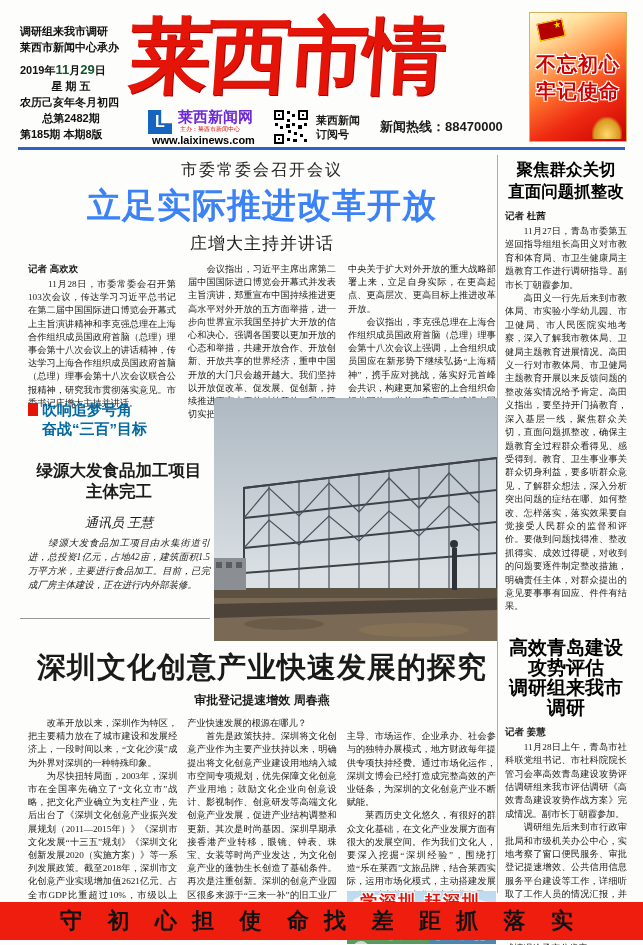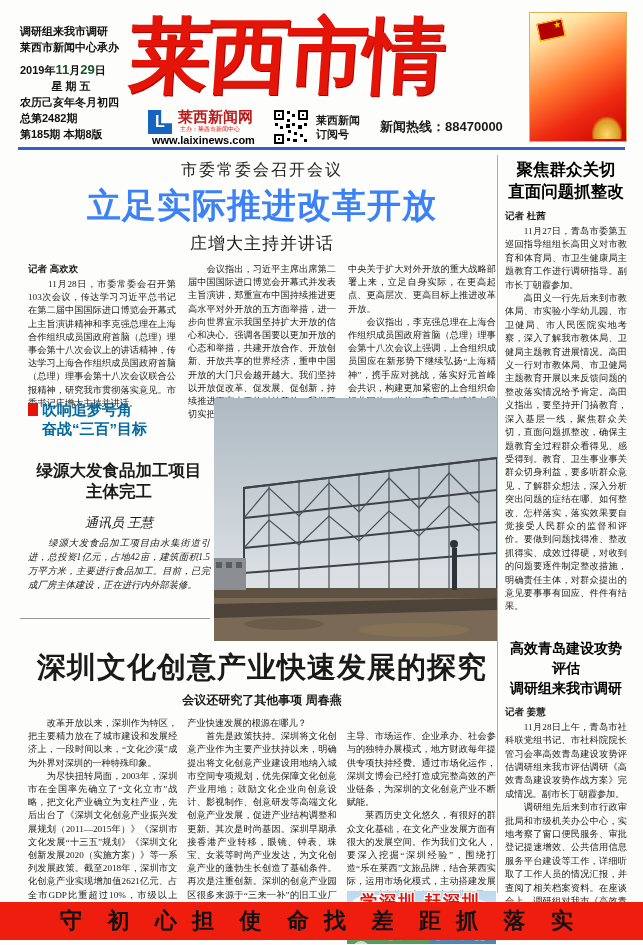--- a/index.html
+++ b/index.html
@@ -20,21 +20,21 @@
     position:absolute; left:130px; top:2px; width:310px; text-align:center;
     font-size:82px; font-weight:bold; color:#e41408; letter-spacing:-4px;
     transform:skewX(-4deg); line-height:110px; white-space:nowrap;
     text-shadow:1px 1px 0 #a00;
   }
   .logo-row { position:absolute; left:148px; top:108px; width:360px; height:40px; }
   .logo-mark { position:absolute; left:0; top:2px; width:24px; height:24px;
     background:#1565c0; color:#fff; font-family:"Liberation Sans",sans-serif;
     font-weight:bold; font-size:16px; text-align:center; line-height:24px;
     clip-path:polygon(0 0,55% 0,55% 55%,100% 55%,100% 100%,0 100%); }
-  .logo-name { position:absolute; left:30px; top:0; color:#b91c1c; font-weight:bold;
+  .logo-name { position:absolute; left:30px; top:0; color:#6d28d9; font-weight:bold;
     font-size:15px; font-family:"Liberation Sans",sans-serif; white-space:nowrap; }
   .logo-sub { position:absolute; left:32px; top:17px; color:#e41408; font-size:6px; white-space:nowrap; }
   .logo-url { position:absolute; left:4px; top:26px; font-weight:bold; font-size:11px;
     font-family:"Liberation Sans",sans-serif; color:#000; }
   .qr { position:absolute; left:124px; top:0; width:38px; height:38px; background:#fff; }
   .qr svg { display:block; }
   .qr-label { position:absolute; left:168px; top:5px; font-weight:bold; font-size:11px;
     line-height:14px; font-family:"Liberation Sans",sans-serif; }
   .hotline { position:absolute; left:232px; top:10px; font-weight:bold; font-size:13px;
     font-family:"Liberation Sans",sans-serif; white-space:nowrap; }
@@ -101,21 +101,21 @@
   .photo2-overlay .l1 { font-size:17px; letter-spacing:2px; }
   .photo2-overlay .l2 { font-size:15px; margin-top:4px; }
 
   
   .v-rule { position:absolute; left:497px; top:155px; width:1px; height:738px; background:#aaa; }
   .sidebar { position:absolute; left:505px; top:158px; width:122px; }
   .sb-art { margin-bottom:14px; }
   .sb-title { text-align:center; font-family:"Liberation Sans",sans-serif; font-weight:bold;
     color:#000; }
   .sb-title-lg { font-size:16.5px; line-height:22px; }
-  .sb-title-md { font-size:14px; line-height:20px; }
+  .sb-title-md { font-size:19px; line-height:20px; }
   .sb-byline { font-weight:bold; font-size:9.5px; margin:8px 0 2px 0;
     font-family:"Liberation Sans",sans-serif; }
   .sb-body { font-size:9.2px; line-height:13.4px; text-align:justify; white-space:pre-line; }
   .sb-gap { height:10px; }
 
   
   .footer-bar { position:absolute; left:0; right:0; top:902px; height:38px; background:#ee1d0e;
     display:flex; align-items:center; justify-content:space-between; padding:0 60px; }
   .footer-slogan { font-family:"Liberation Serif",serif; font-weight:bold; font-size:22px;
     color:#111; letter-spacing:10px; white-space:nowrap; }
@@ -125,21 +125,21 @@
 
 <div class="page">
 
   <div class="mast-left">
     <div class="row">调研组来我市调研</div>
     <div class="row">莱西市新闻中心承办</div>
     <div class="gap"></div>
     <div class="row"><span>2019年</span><span class="red-num">11</span><span>月</span><span class="red-num">29</span><span>日</span></div>
     <div class="row" style="text-align:center">星 期 五</div>
     <div class="row">农历己亥年冬月初四</div>
-    <div class="row" style="text-align:left">总第2482期</div>
+    <div class="row" style="text-align:center">总第2482期</div>
     <div class="row">第185期  本期8版</div>
   </div>
 
   <div class="paper-title">莱西市情</div>
 
   <div class="logo-row">
     <div class="logo-mark">L</div>
     <div class="logo-name">莱西新闻网</div>
     <div class="logo-sub">主办：莱西市新闻中心</div>
     <div class="logo-url">www.laixinews.com</div>
@@ -175,20 +175,24 @@
     <div class="qr-label">
       <div>莱西新闻</div>
       <div>订阅号</div>
     </div>
     <div class="hotline">新闻热线：88470000</div>
   </div>
 
   <div class="slogan-box">
     <div class="slogan-book"></div>
     <div class="slogan-gold"></div>
+    <div class="slogan-text">
+      <div>不忘初心</div>
+      <div>牢记使命</div>
+    </div>
   </div>
 
   <div class="mast-rule"></div>
 
   <div class="main-art">
     <div class="main-kicker">市委常委会召开会议</div>
     <div class="main-headline">立足实际推进改革开放</div>
     <div class="main-subhead">庄增大主持并讲话</div>
     <div class="main-body-wrap">
       <div class="byline">记者 高欢欢</div>
@@ -243,21 +247,21 @@
       <path d="M0,206 L283,200 L283,212 L0,220 Z" fill="#4e4338"></path>
       <ellipse cx="70" cy="226" rx="40" ry="6" fill="#6b5c49"></ellipse>
       <ellipse cx="200" cy="232" rx="55" ry="7" fill="#857256"></ellipse>
     </svg>
   </div>
 
   <div class="sec-rule"></div>
 
   <div class="bottom-art">
     <div class="bottom-headline">深圳文化创意产业快速发展的探究</div>
-    <div class="bottom-byline">会议还研究了其他事项  周春燕</div>
+    <div class="bottom-byline">审批登记提速增效  周春燕</div>
     <div class="bottom-cols">
       <div class="bcol bcol1">　　改革开放以来，深圳作为特区，把主要精力放在了城市建设和发展经济上，一段时间以来，“文化沙漠”成为外界对深圳的一种特殊印象。
 　　为尽快扭转局面，2003年，深圳市在全国率先确立了“文化立市”战略，把文化产业确立为支柱产业，先后出台了《深圳文化创意产业振兴发展规划（2011—2015年）》《深圳市文化发展“十三五”规划》《深圳文化创新发展2020（实施方案）》等一系列发展政策。截至2018年，深圳市文化创意产业实现增加值2621亿元、占全市GDP比重超过10%，市级以上（含市级）文化产业园区达到61家，入驻企业超过8000家，就业人数近20万，总营收超过1500亿元，实现税收超过150亿元，创意产业园区成为引领时尚潮流、推动深圳市文化领域创新创业的载体和重要引擎。那么深圳文化创意</div>
       <div class="bcol bcol2">产业快速发展的根源在哪儿？
 　　首先是政策扶持。深圳将文化创意产业作为主要产业扶持以来，明确提出将文化创意产业建设用地纳入城市空间专项规划，优先保障文化创意产业用地；鼓励文化企业向创意设计、影视制作、创意研发等高端文化创意产业发展，促进产业结构调整和更新。其次是时尚基因。深圳早期承接香港产业转移，眼镜、钟表、珠宝、女装等时尚产业发达，为文化创意产业的蓬勃生长创造了基础条件。再次是注重创新。深圳的创意产业园区很多来源于“三来一补”的旧工业厂房变身，如华侨城等创意园区将旧厂房的建筑轮廓和历史形态予以保留，同时增加设计、文化、艺术、科技等元素，衍生出更有朝气和生命力的产业经济园区。最后是搭建平台。深圳文博会始于2004年，已成为中国最具特色的文化产业交流平台以及深圳文化产业海外拓展的重要平台。深圳文博会按照政府</div>
       <div class="bcol">
         <div class="bcol3-txt">主导、市场运作、企业承办、社会参与的独特办展模式，地方财政每年提供专项扶持经费。通过市场化运作，深圳文博会已经打造成完整高效的产业链条，为深圳的文化创意产业不断赋能。
 　　莱西历史文化悠久，有很好的群众文化基础，在文化产业发展方面有很大的发展空间。作为我们文化人，要深入挖掘“深圳经验”，围绕打造“乐在莱西”文旅品牌，结合莱西实际，运用市场化模式，主动搭建发展平台，助力莱西文化创意产业发展。</div>
         <div class="photo2">
           <svg width="164" height="67" viewBox="0 0 164 67">

